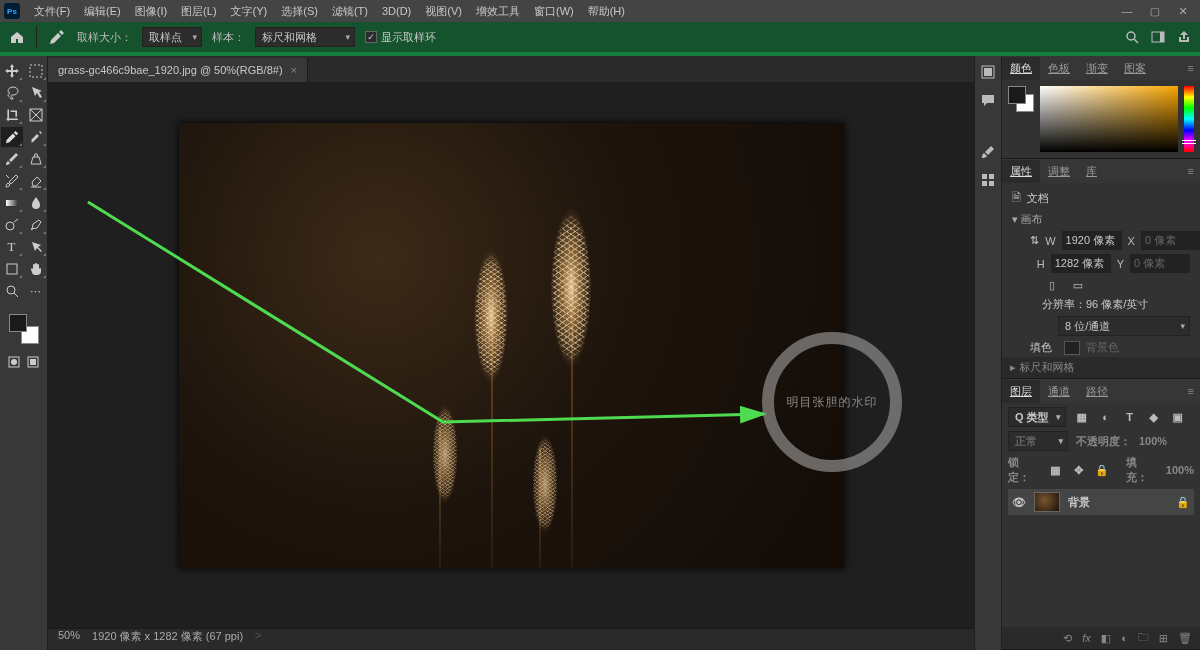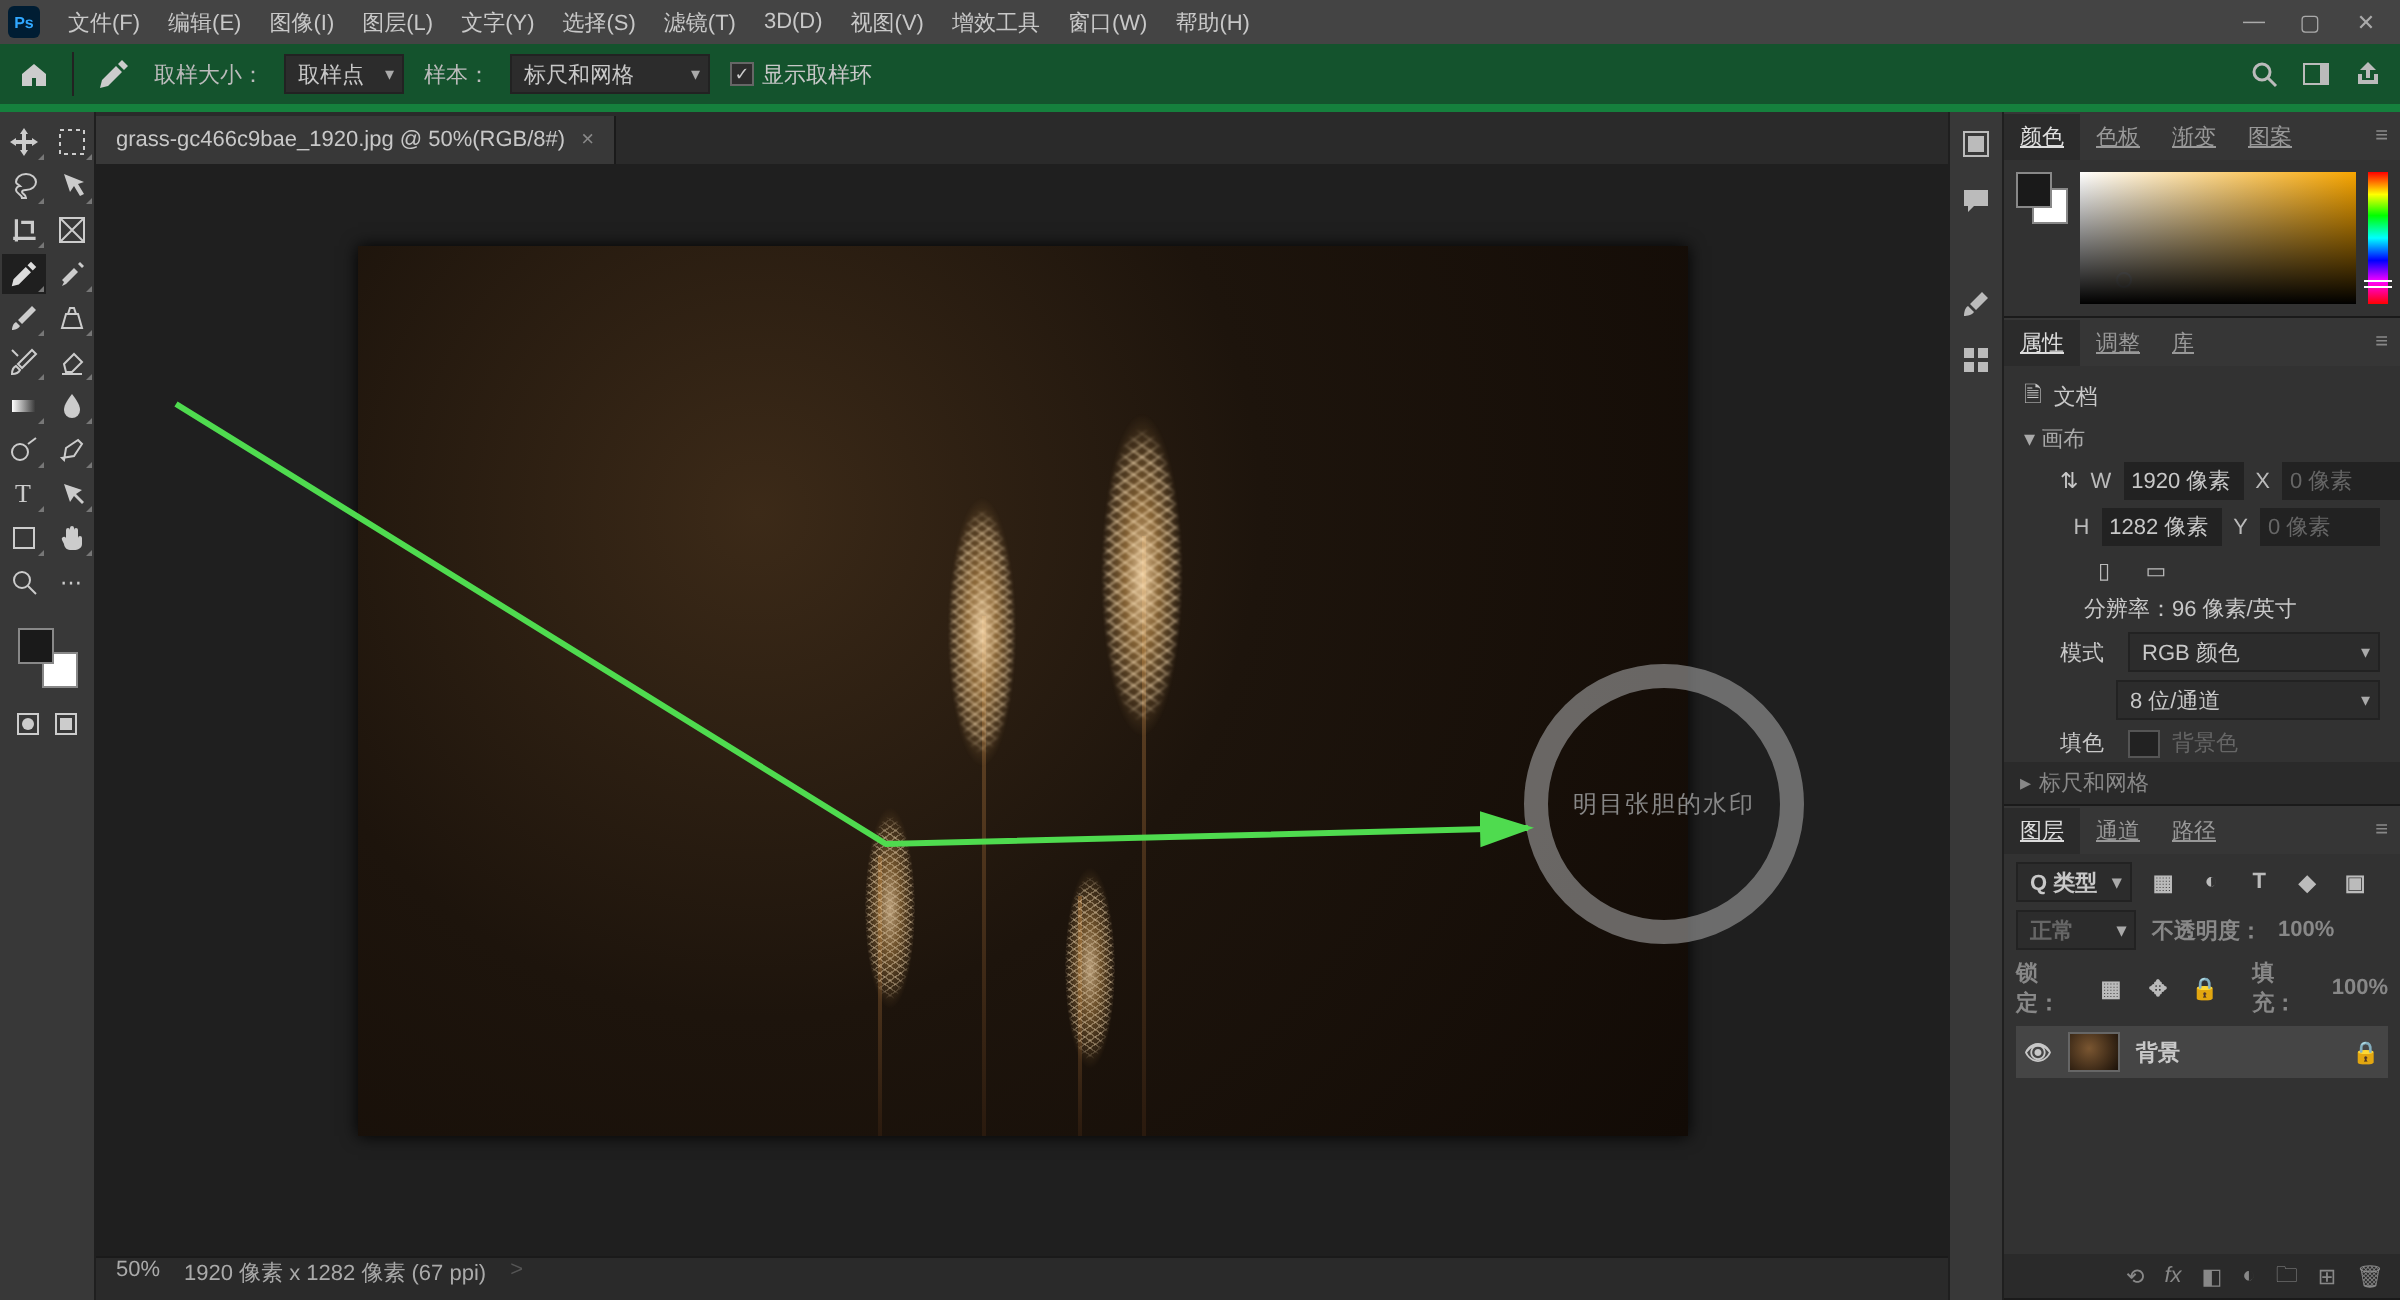--- a/index.html
+++ b/index.html
@@ -475,26 +475,20 @@
           <span class="lab">Y</span>
           <span class="val ro">0 像素</span>
         </div>
         <div class="prop-row" style="padding-left:32px;gap:10px;">
           <span class="ico">▯</span>
           <span class="ico">▭</span>
         </div>
         <div class="prop-row" style="padding-left:30px;">
             <span>分辨率：96 像素/英寸</span>
           </div>
-        <div class="prop-row" style="padding-left:18px;">
-          <span style="width:28px">模式</span>
-          <div class="sel" style="flex:1">
-              <span>RGB 颜色</span>
-            </div>
-        </div>
         <div class="prop-row" style="padding-left:46px;">
           <div class="sel" style="flex:1">
               <span>8 位/通道</span>
             </div>
         </div>
         <div class="prop-row" style="padding-left:18px;">
           <span style="width:28px">填色</span>
           <span style="width:16px;height:14px;background:#222;border:1px solid #555;"></span>
           <span class="ro">背景色</span>
         </div>

